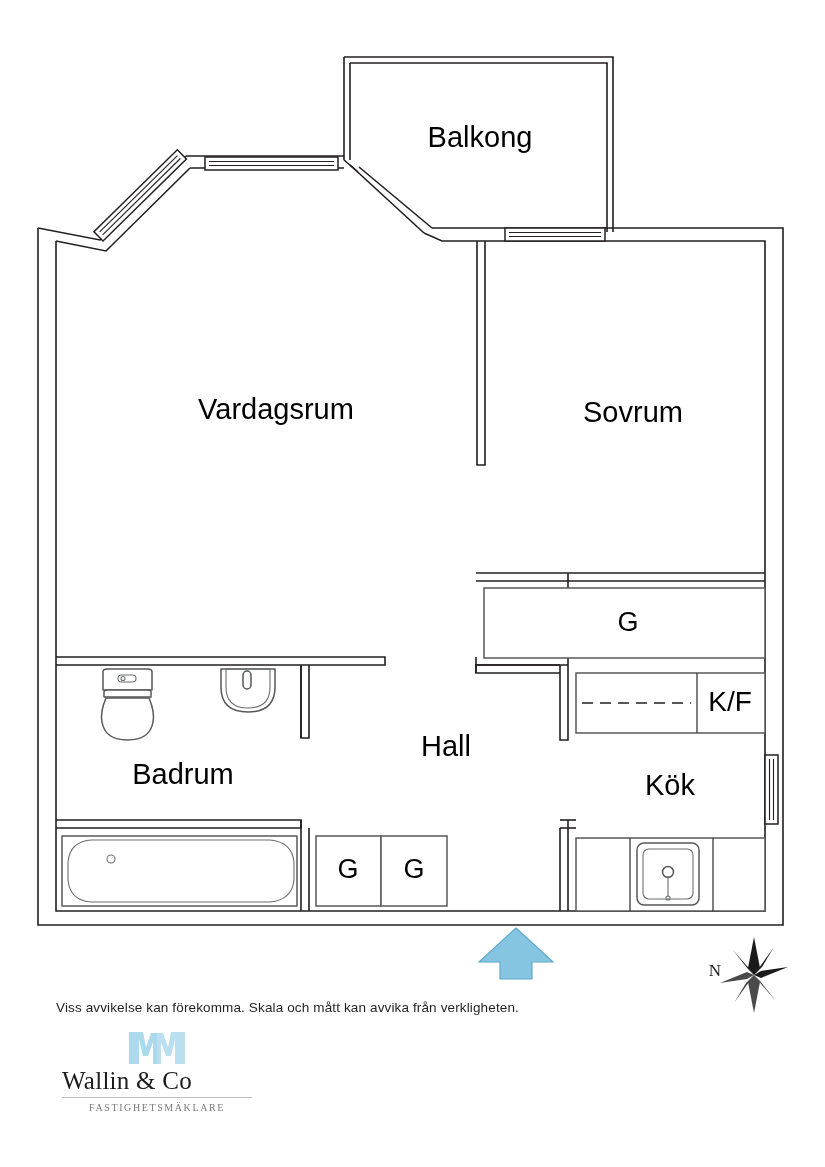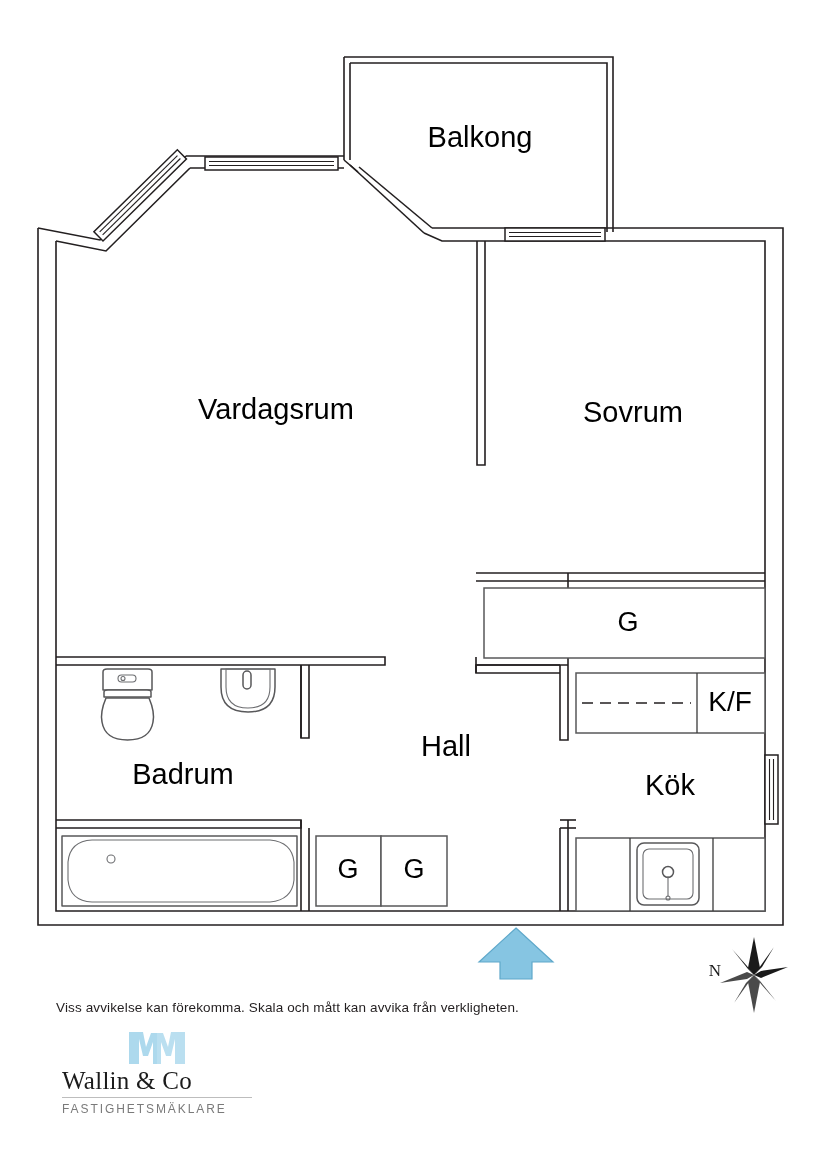--- a/index.html
+++ b/index.html
@@ -134,23 +134,24 @@
     line-height: 1.05;
     letter-spacing: 0.01em;
   }
   #logo-rule {
     height: 1px;
     background: #bdbdbd;
     margin: 3px 0 4px 0;
     width: 100%;
   }
   #logo-sub {
-    font-family: Liberation Sans, sans-serif;
-    font-size: 12px;
+    font-family: Liberation Serif, serif;
+    font-size: 10px;
     color: #7a7a7a;
+    text-align: center;
     letter-spacing: 0.16em;
   }
 </style>
 </head>
 <body>
 
 <div id="plan-root">
 
   <svg id="floorplan" viewBox="0 0 825 1167" xmlns="http://www.w3.org/2000/svg">
 

